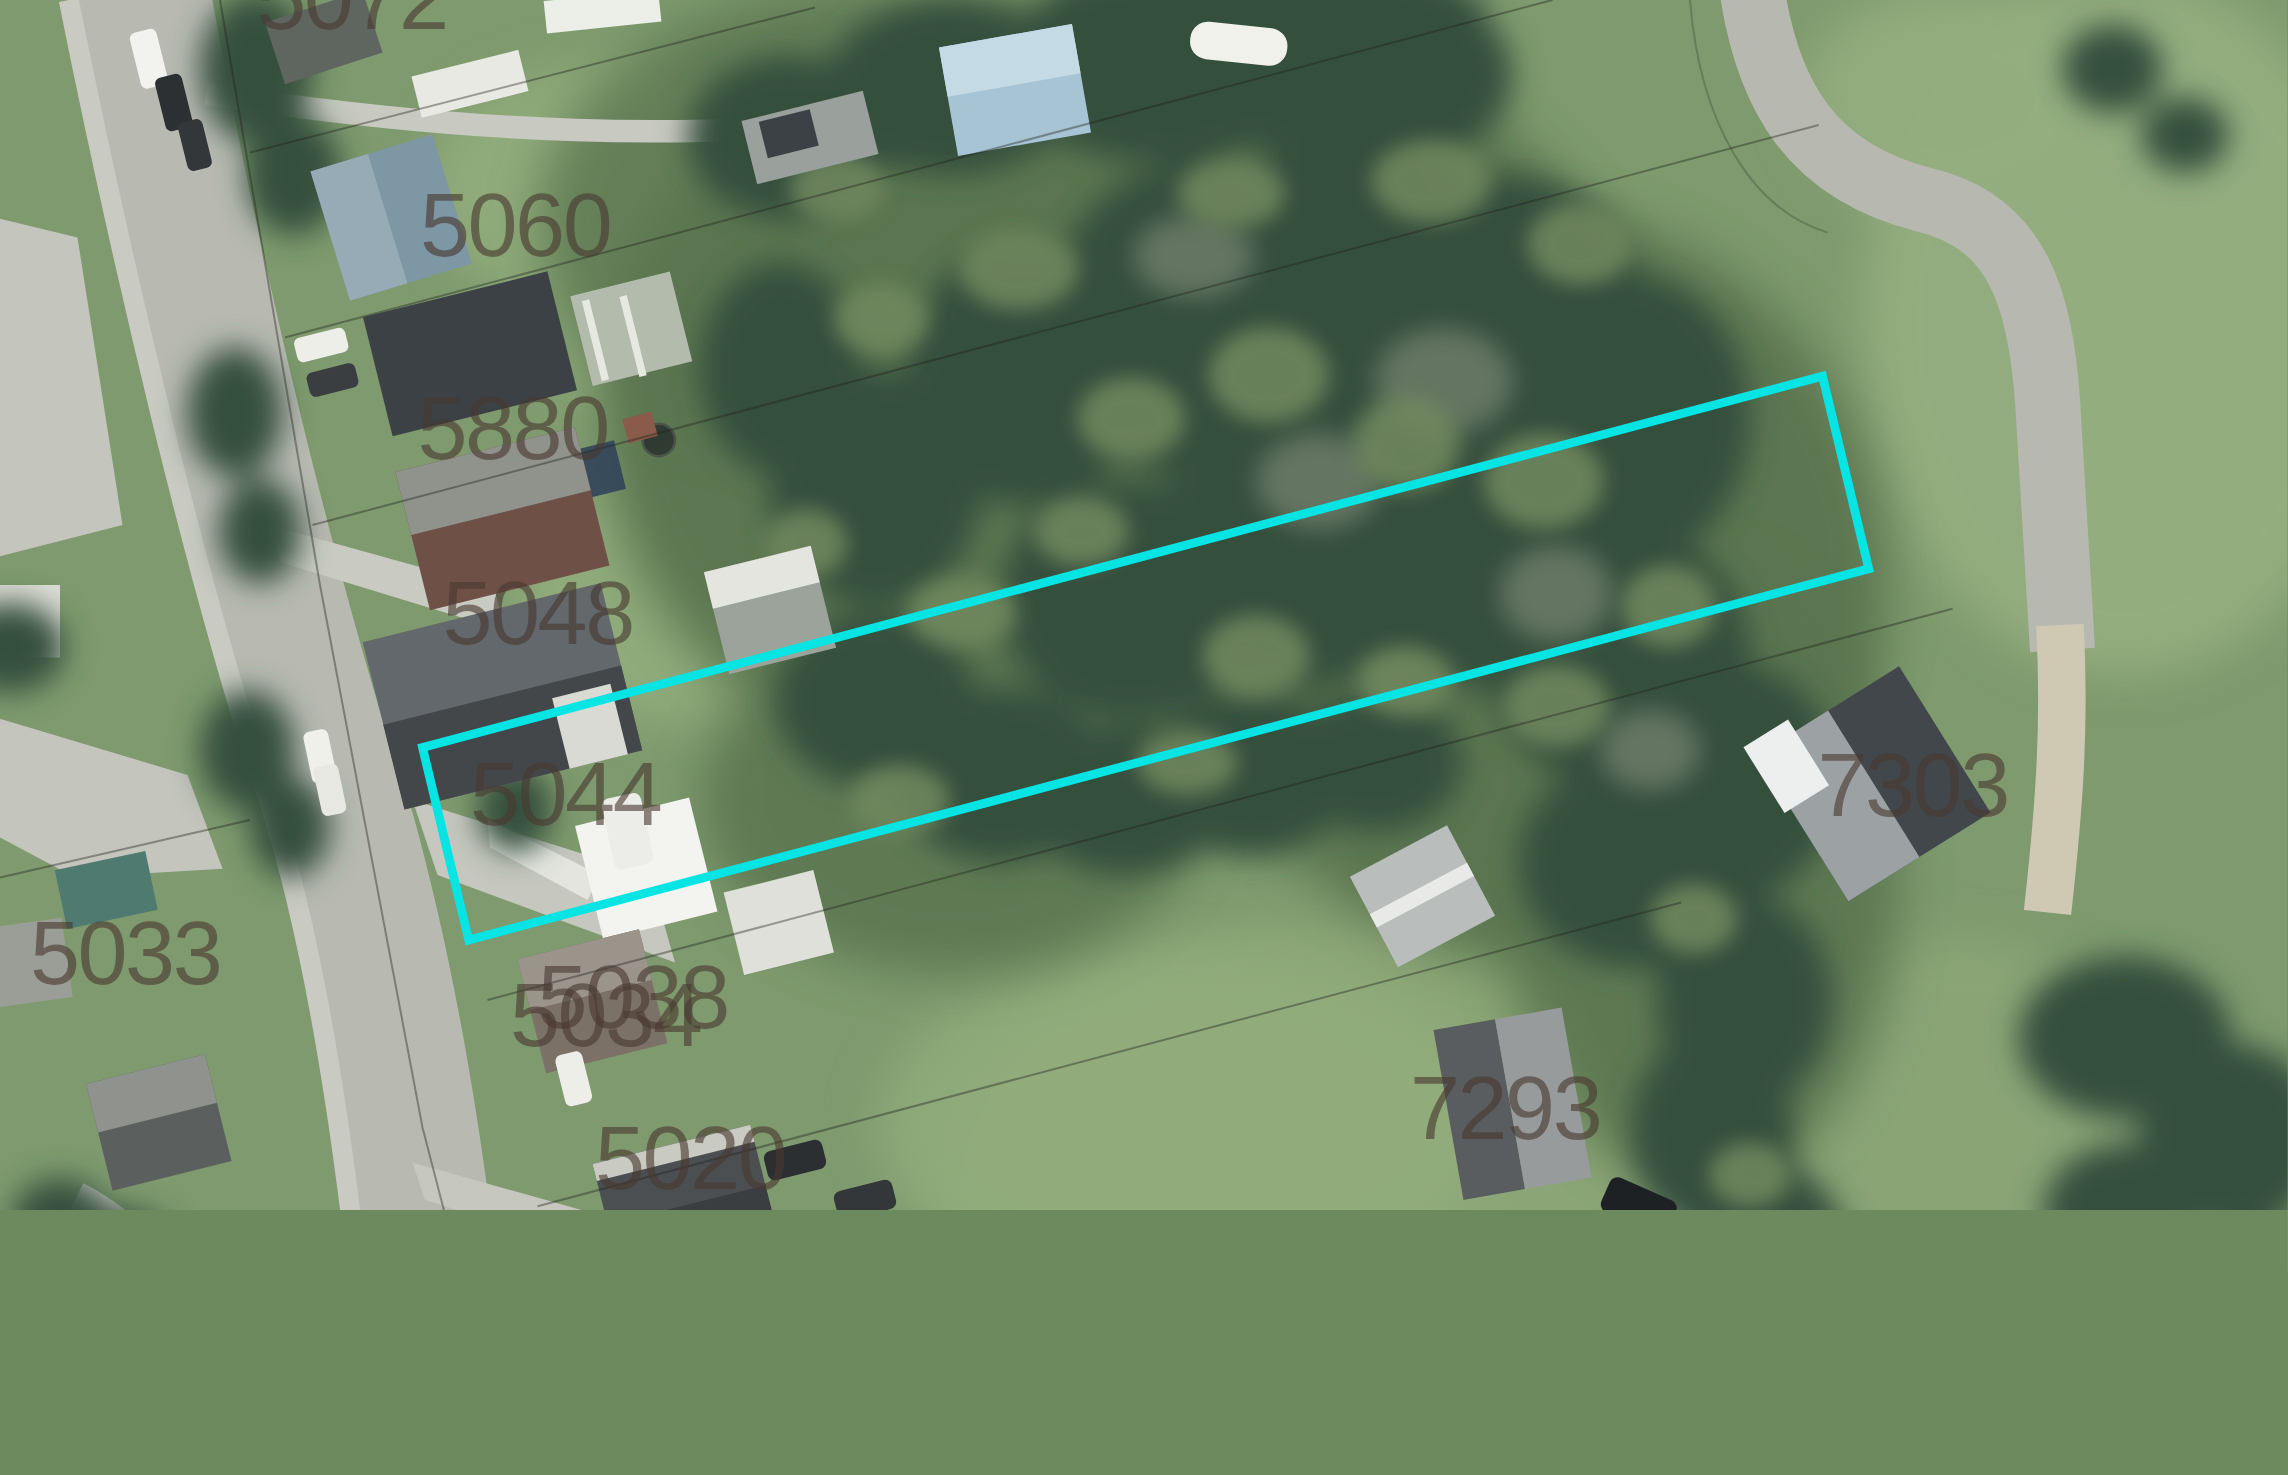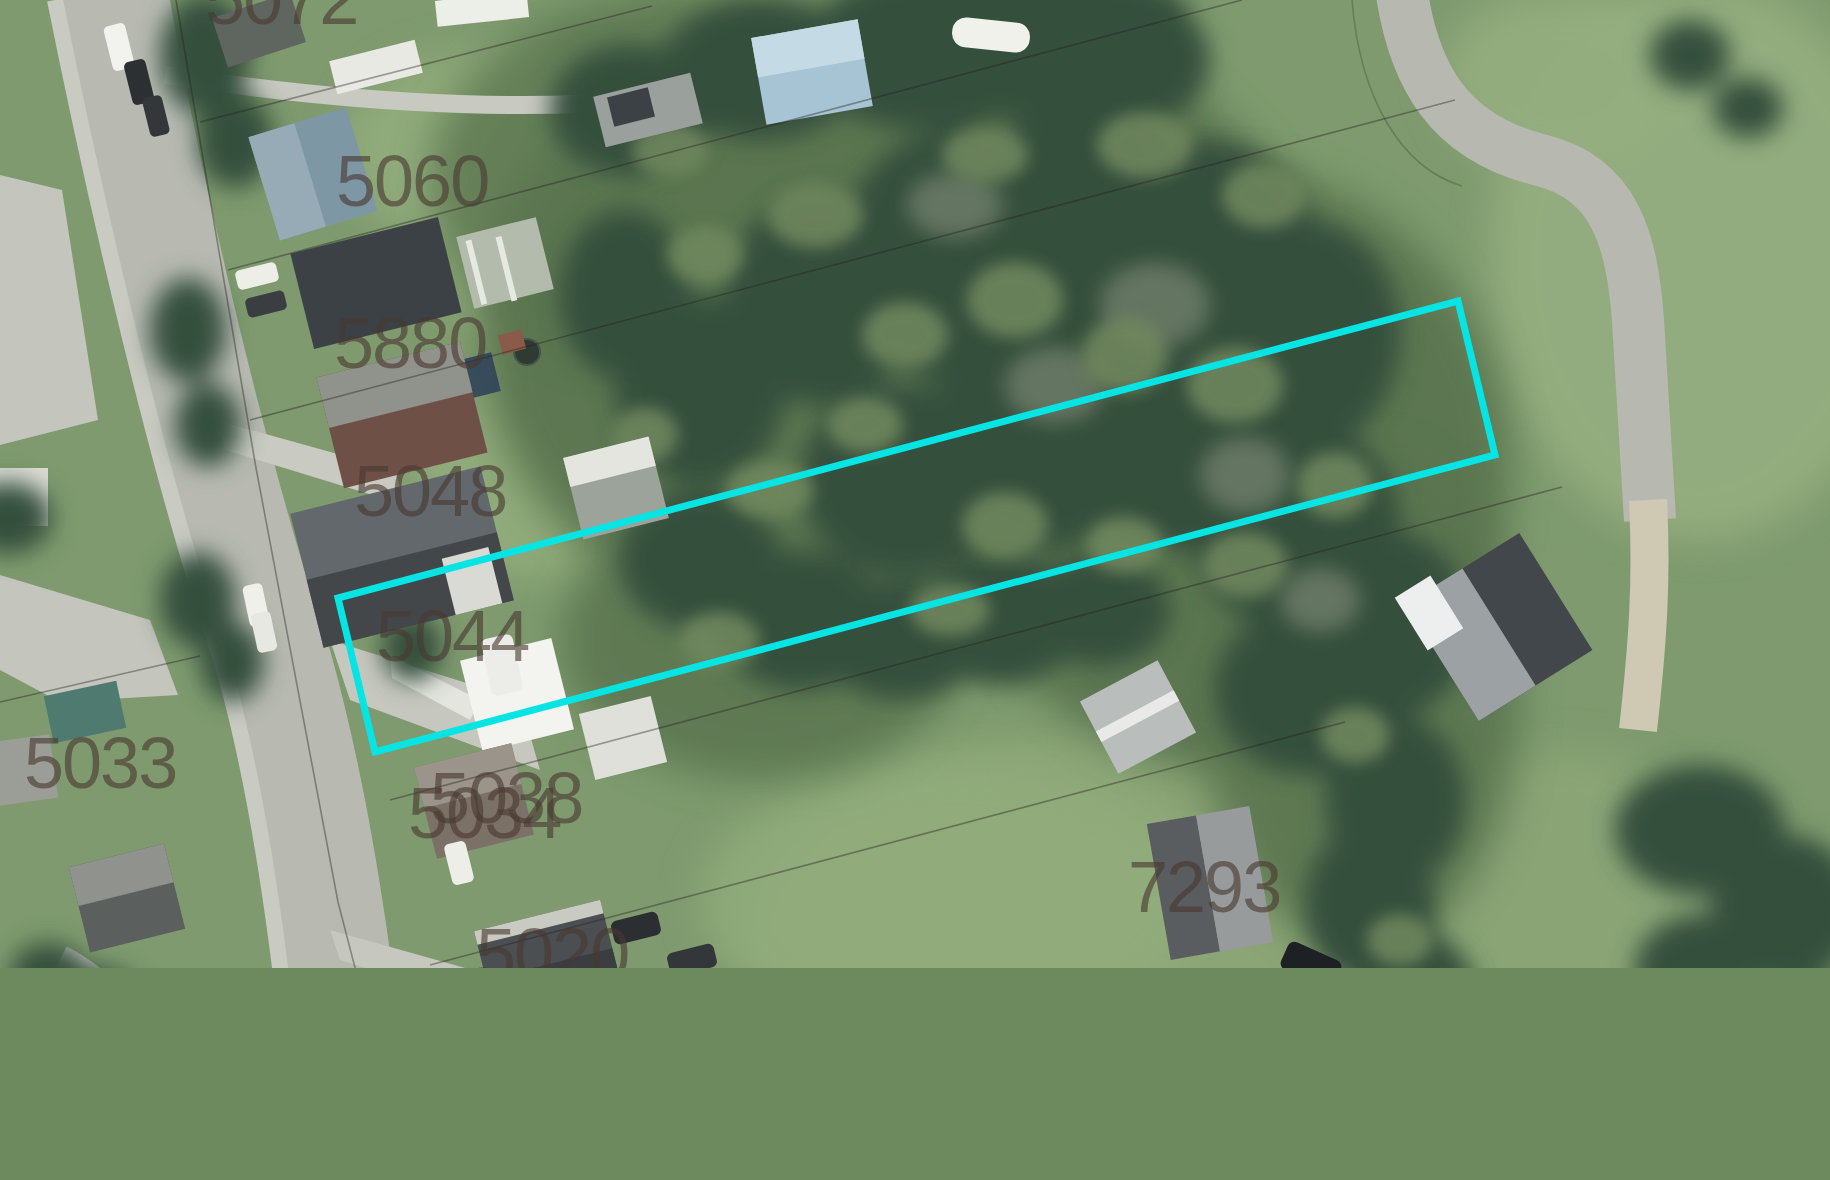--- a/index.html
+++ b/index.html
@@ -237,16 +237,17 @@
 
 <div class="labels">
       <div class="plabel" style="left: 205px; top: -37px;">5072</div>
       <div class="plabel" style="left: 336px; top: 145px;">5060</div>
       <div class="plabel" style="left: 334px; top: 307px;">5880</div>
       <div class="plabel" style="left: 354px; top: 455px;">5048</div>
       <div class="plabel" style="left: 376px; top: 600px; text-align: right;">5044</div>
       <div class="plabel" style="left: 430px; top: 762px;">5038</div>
       <div class="plabel" style="left: 24px; top: 727px;">5033</div>
       <div class="plabel" style="left: 408px; top: 777px;">5034</div>
-      <div class="plabel" style="left: 476px; top: 918px;">5020</div>
+      <div class="plabel" style="left: 476px; top: 891px;">5020</div>
       <div class="plabel" style="left: 1128px; top: 851px;">7293</div>
+      <div class="plabel" style="left: 1454px; top: 593px;">7303</div>
     </div>
 </div>
 
 </body></html>

